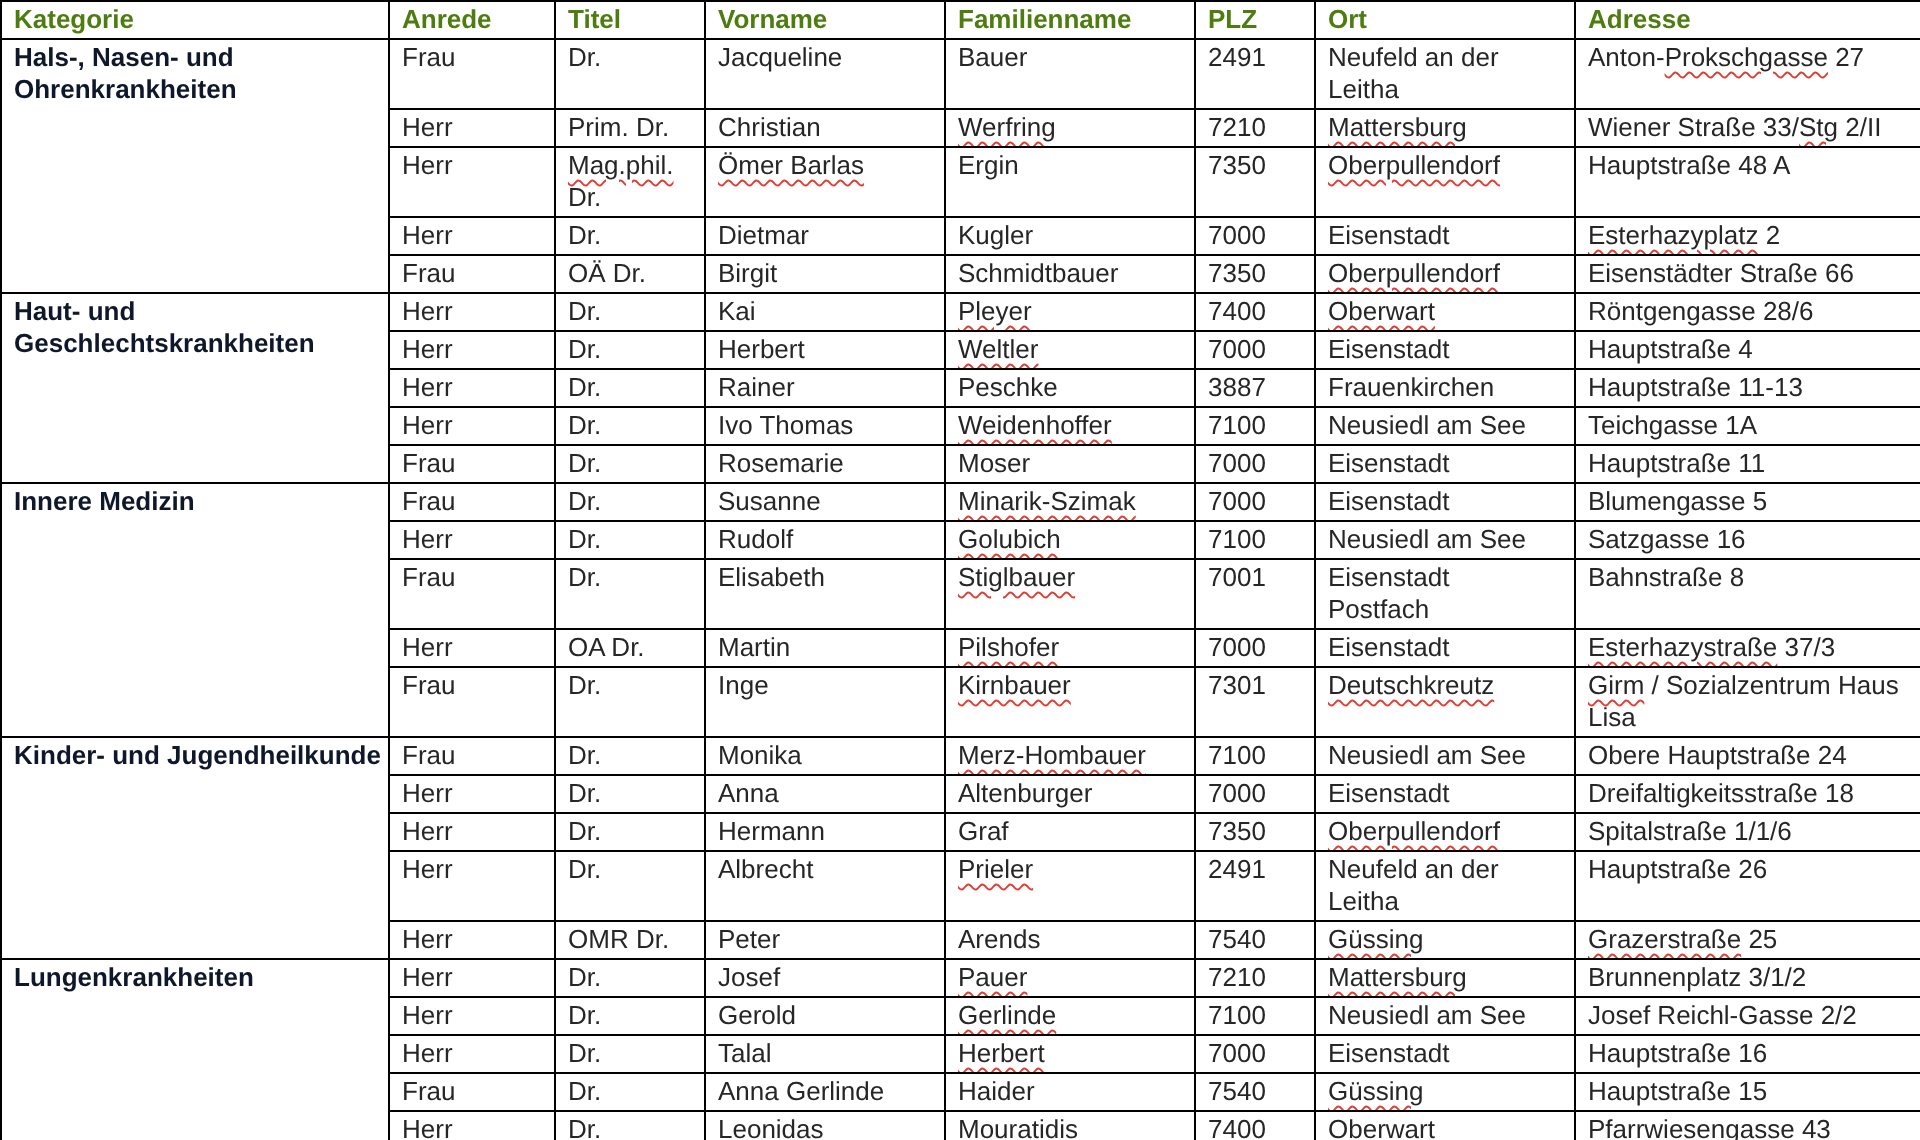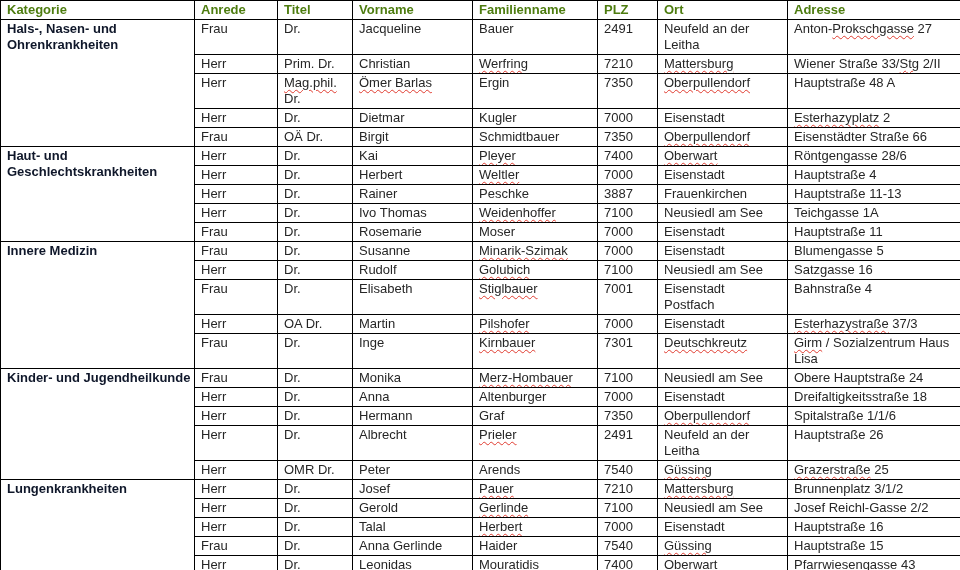--- a/index.html
+++ b/index.html
@@ -180,21 +180,21 @@
         <td>Neusiedl am See</td>
         <td>Satzgasse 16</td>
       </tr>
       <tr>
         <td>Frau</td>
         <td>Dr.</td>
         <td>Elisabeth</td>
         <td><span class="sq">Stiglbauer</span></td>
         <td>7001</td>
         <td>Eisenstadt<br>Postfach</td>
-        <td>Bahnstraße 4</td>
+        <td>Bahnstraße 8</td>
       </tr>
       <tr>
         <td>Herr</td>
         <td>OA Dr.</td>
         <td>Martin</td>
         <td><span class="sq">Pilshofer</span></td>
         <td>7000</td>
         <td>Eisenstadt</td>
         <td><span class="sq">Esterhazystraße</span> 37/3</td>
       </tr>

